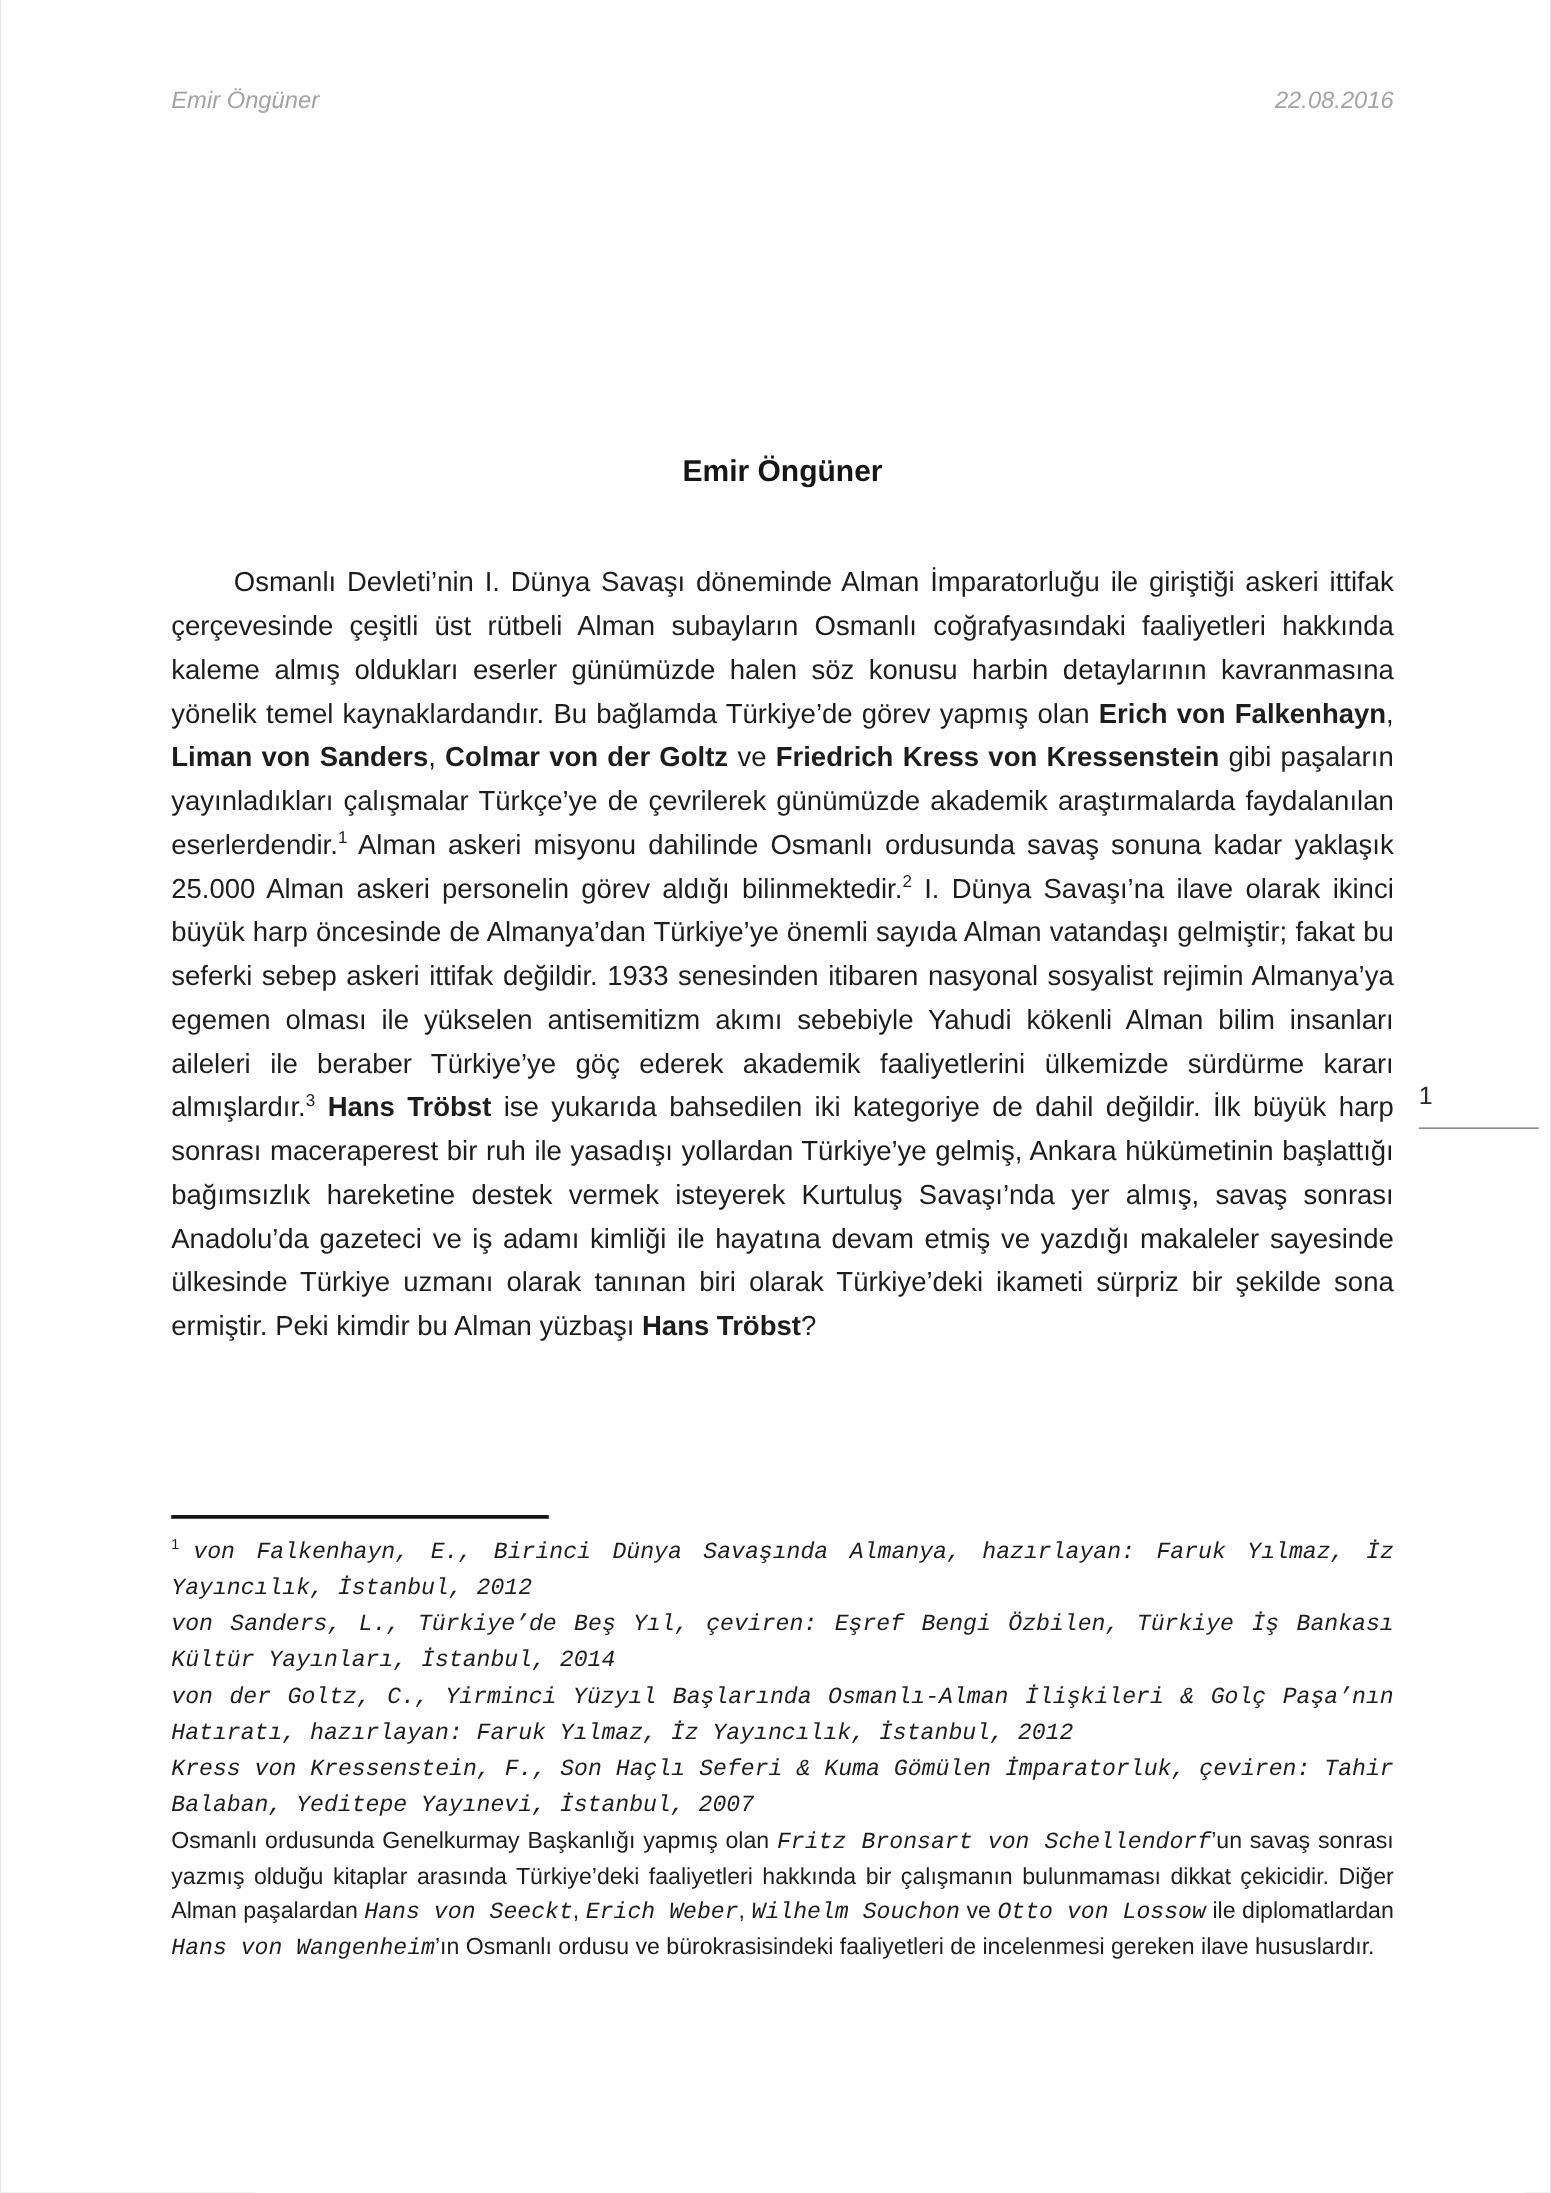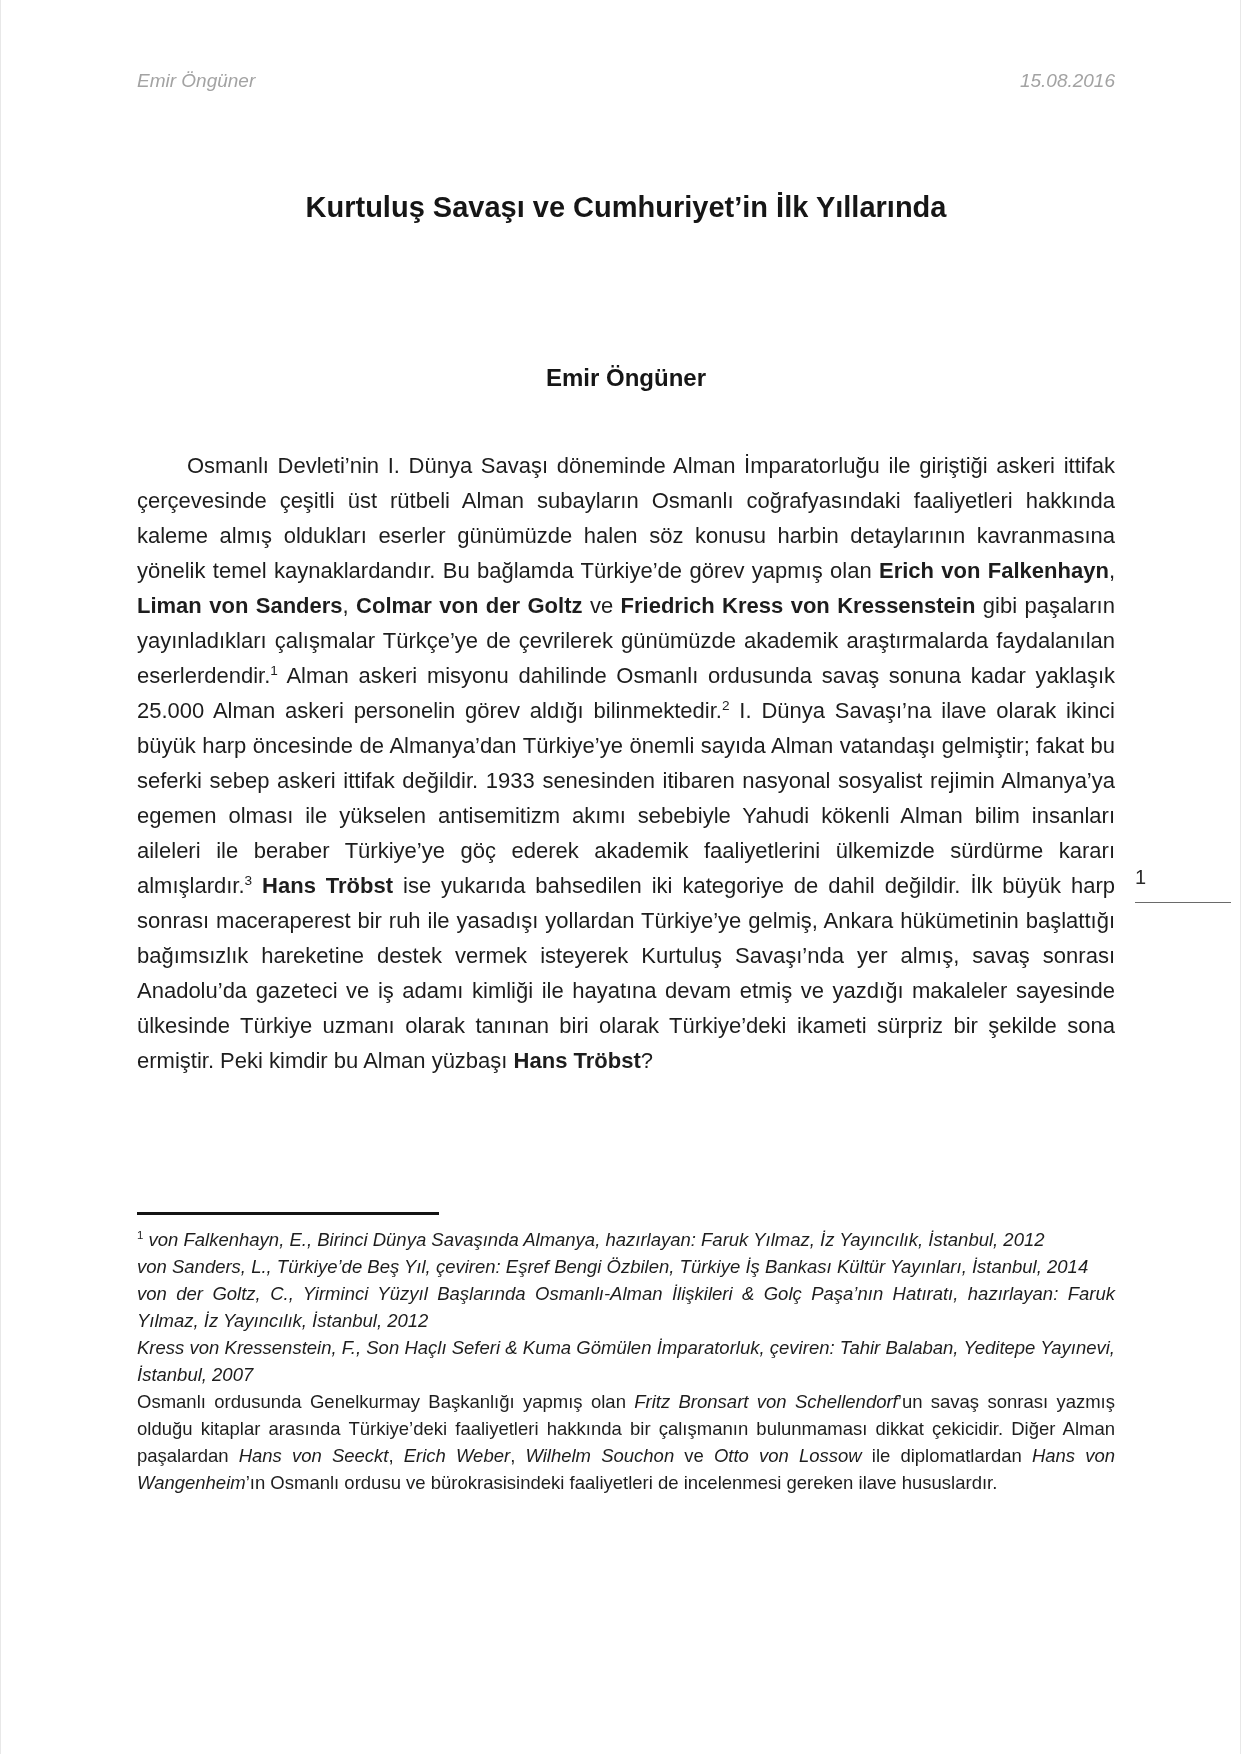--- a/index.html
+++ b/index.html
@@ -32,21 +32,21 @@
   }
   .body-text {
     top:448px;
     font-size:22px; line-height:35px;
     text-align:justify;
     color:#1d1d1d;
   }
   .body-text .para { text-indent:50px; margin:0; }
   sup { font-size:0.62em; vertical-align:super; line-height:0; }
   .b { font-weight:700; }
-  .i { font-style:italic; }
+  .i { font-style:italic;font-family:Liberation Mono, monospace; }
   .fn-separator {
     left:136px; top:1212px; width:302px;
     border-top:3px solid #141414; height:0;
   }
   .footnotes {
     top:1226px;
     font-size:18.5px; line-height:27px;
     text-align:justify;
     color:#1d1d1d;
   }
@@ -60,25 +60,24 @@
     border-top:1px solid #6a6a6a; height:0;
   }
 </style>
 </head>
 <body>
 
 <div class="page">
 
   <div class="abs content-col doc-header">
     <span>Emir Öngüner</span>
-    <span>15.08.2016</span>
+    <span>22.08.2016</span>
   </div>
 
   <div class="abs content-col doc-title">
-    <div>Kurtuluş Savaşı ve Cumhuriyet’in İlk Yıllarında</div>
   </div>
 
   <div class="abs content-col doc-author">Emir Öngüner</div>
 
   <div class="abs content-col body-text">
     <p class="para"><span>Osmanlı Devleti’nin I. Dünya Savaşı döneminde Alman İmparatorluğu ile giriştiği askeri ittifak çerçevesinde çeşitli üst rütbeli Alman subayların Osmanlı coğrafyasındaki faaliyetleri hakkında kaleme almış oldukları eserler günümüzde halen söz konusu harbin detaylarının kavranmasına yönelik temel kaynaklardandır. Bu bağlamda Türkiye’de görev yapmış olan </span><span class="b">Erich von Falkenhayn</span><span>, </span><span class="b">Liman von Sanders</span><span>, </span><span class="b">Colmar von der Goltz</span><span> ve </span><span class="b">Friedrich Kress von Kressenstein</span><span> gibi paşaların yayınladıkları çalışmalar Türkçe’ye de çevrilerek günümüzde akademik araştırmalarda faydalanılan eserlerdendir.</span><sup>1</sup><span> Alman askeri misyonu dahilinde Osmanlı ordusunda savaş sonuna kadar yaklaşık 25.000 Alman askeri personelin görev aldığı bilinmektedir.</span><sup>2</sup><span> I. Dünya Savaşı’na ilave olarak ikinci büyük harp öncesinde de Almanya’dan Türkiye’ye önemli sayıda Alman vatandaşı gelmiştir; fakat bu seferki sebep askeri ittifak değildir. 1933 senesinden itibaren nasyonal sosyalist rejimin Almanya’ya egemen olması ile yükselen antisemitizm akımı sebebiyle Yahudi kökenli Alman bilim insanları aileleri ile beraber Türkiye’ye göç ederek akademik faaliyetlerini ülkemizde sürdürme kararı almışlardır.</span><sup>3</sup><span> </span><span class="b">Hans Tröbst</span><span> ise yukarıda bahsedilen iki kategoriye de dahil değildir. İlk büyük harp sonrası maceraperest bir ruh ile yasadışı yollardan Türkiye’ye gelmiş, Ankara hükümetinin başlattığı bağımsızlık hareketine destek vermek isteyerek Kurtuluş Savaşı’nda yer almış, savaş sonrası Anadolu’da gazeteci ve iş adamı kimliği ile hayatına devam etmiş ve yazdığı makaleler sayesinde ülkesinde Türkiye uzmanı olarak tanınan biri olarak Türkiye’deki ikameti sürpriz bir şekilde sona ermiştir. Peki kimdir bu Alman yüzbaşı </span><span class="b">Hans Tröbst</span><span>?</span></p>
   </div>
 
   <div class="abs page-number">1</div>
   <div class="abs page-number-rule"></div>

